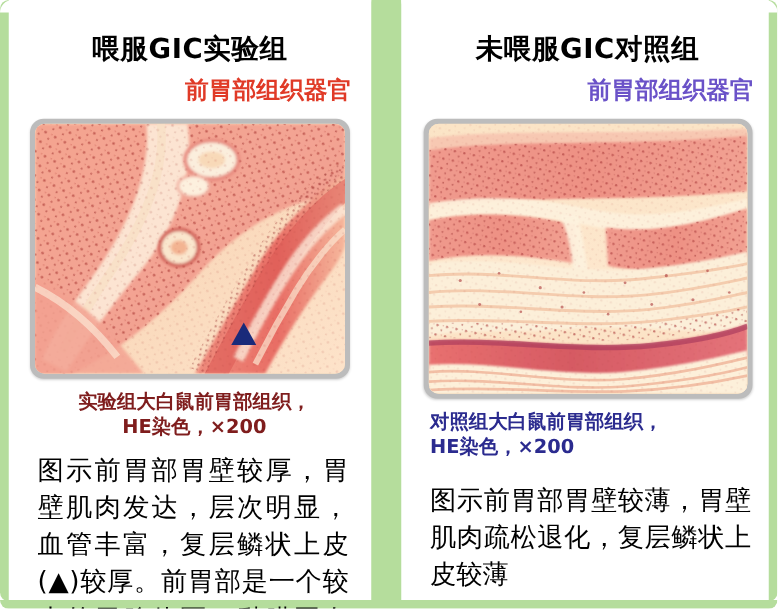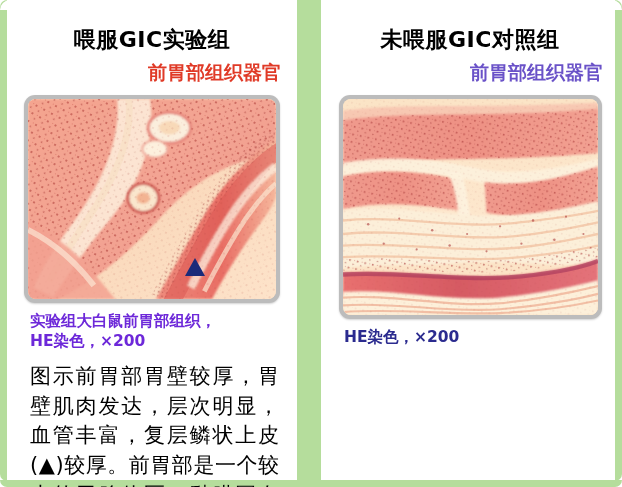--- a/index.html
+++ b/index.html
@@ -115,21 +115,21 @@
   }
   .photo svg { display:block; width:100%; height:100%; }
 
   .caption {
     font-size: 15.5px;
     line-height: 1.28;
     font-weight: bold;
     margin-top: 9px;
     padding-left: 7px;
   }
-  .caption-left  { color: #6d28d9; }
+  .caption-left  { color: #7f1d1d; text-align: center; }
   .caption-right { color: #2b2b8f; }
 
   .body-text {
     font-size: 21px;
     line-height: 1.42;
     color: #000000;
     margin-top: 10px;
     padding-left: 7px;
     padding-right: 2px;
     text-align: justify;
@@ -315,19 +315,21 @@
               <path d="M0,214 C52,210 106,222 162,218 C206,214 240,208 263,202"></path>
               <path d="M0,221 C52,217 106,224 162,222 C206,220 240,214 263,209"></path>
             </g>
 
             <rect width="263" height="224" fill="url(#nucR)" opacity="0.14"></rect>
           </svg>
         </div>
       </div>
 
       <div class="caption caption-right">
+        <div>对照组大白鼠前胃部组织，</div>
         <div>HE染色，×200</div>
       </div>
 
+      <div class="body-text body-right">图示前胃部胃壁较薄，胃壁肌肉疏松退化，复层鳞状上皮较薄</div>
     </div>
   </div>
 
 </div>
 
 </body></html>

